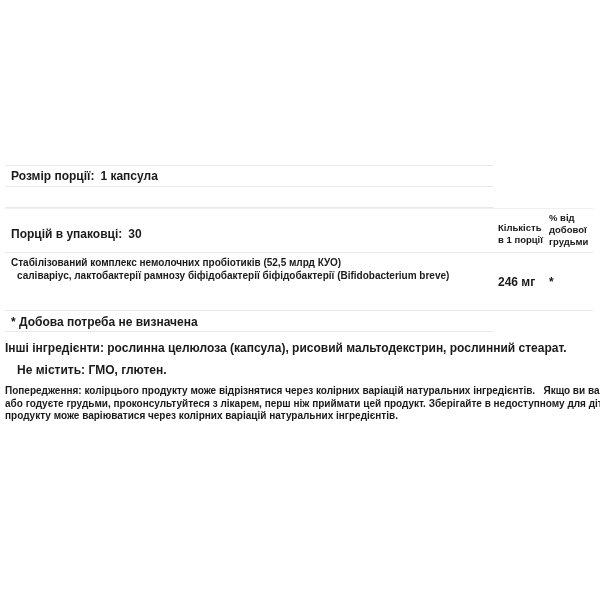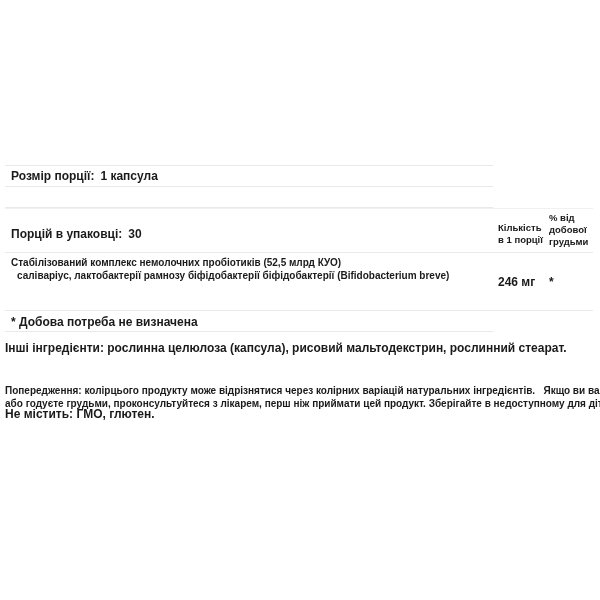--- a/index.html
+++ b/index.html
@@ -46,19 +46,20 @@
     <div style="white-space:nowrap;margin-left:6px;">саліваріус, лактобактерії рамнозу біфідобактерії біфідобактерії (Bifidobacterium breve)</div>
   </div>
   <div class="txt" style="left:498px; top:276px;">246 мг</div>
   <div class="txt" style="left:549px; top:276px;">*</div>
   <div class="hline" style="left:5px; top:310px; width:588px;"></div>
 
   <div class="txt" style="left:11px; top:316px;">* Добова потреба не визначена</div>
   <div class="hline" style="left:5px; top:331px; width:488px;"></div>
 
   <div class="txt" style="left:5px; top:342px;">Інші інгредієнти: рослинна целюлоза (капсула), рисовий мальтодекстрин, рослинний стеарат.</div>
-  <div class="txt" style="left:5px; top:364px;margin-top:44px;">Не містить: ГМО, глютен.</div>
+  <div class="txt" style="left:17px; top:364px;">Не містить: ГМО, глютен.</div>
 
   <div class="para" style="left:5px; top:385px; width:595px;">
     <div style="white-space:pre;">Попередження: колірцього продукту може відрізнятися через колірних варіацій натуральних інгредієнтів.   Якщо ви вагітні</div>
     <div style="white-space:nowrap;">або годуєте грудьми, проконсультуйтеся з лікарем, перш ніж приймати цей продукт. Зберігайте в недоступному для дітей</div>
+    <div style="white-space:nowrap;">продукту може варіюватися через колірних варіацій натуральних інгредієнтів.</div>
   </div>
 </div>
 
 </body></html>

